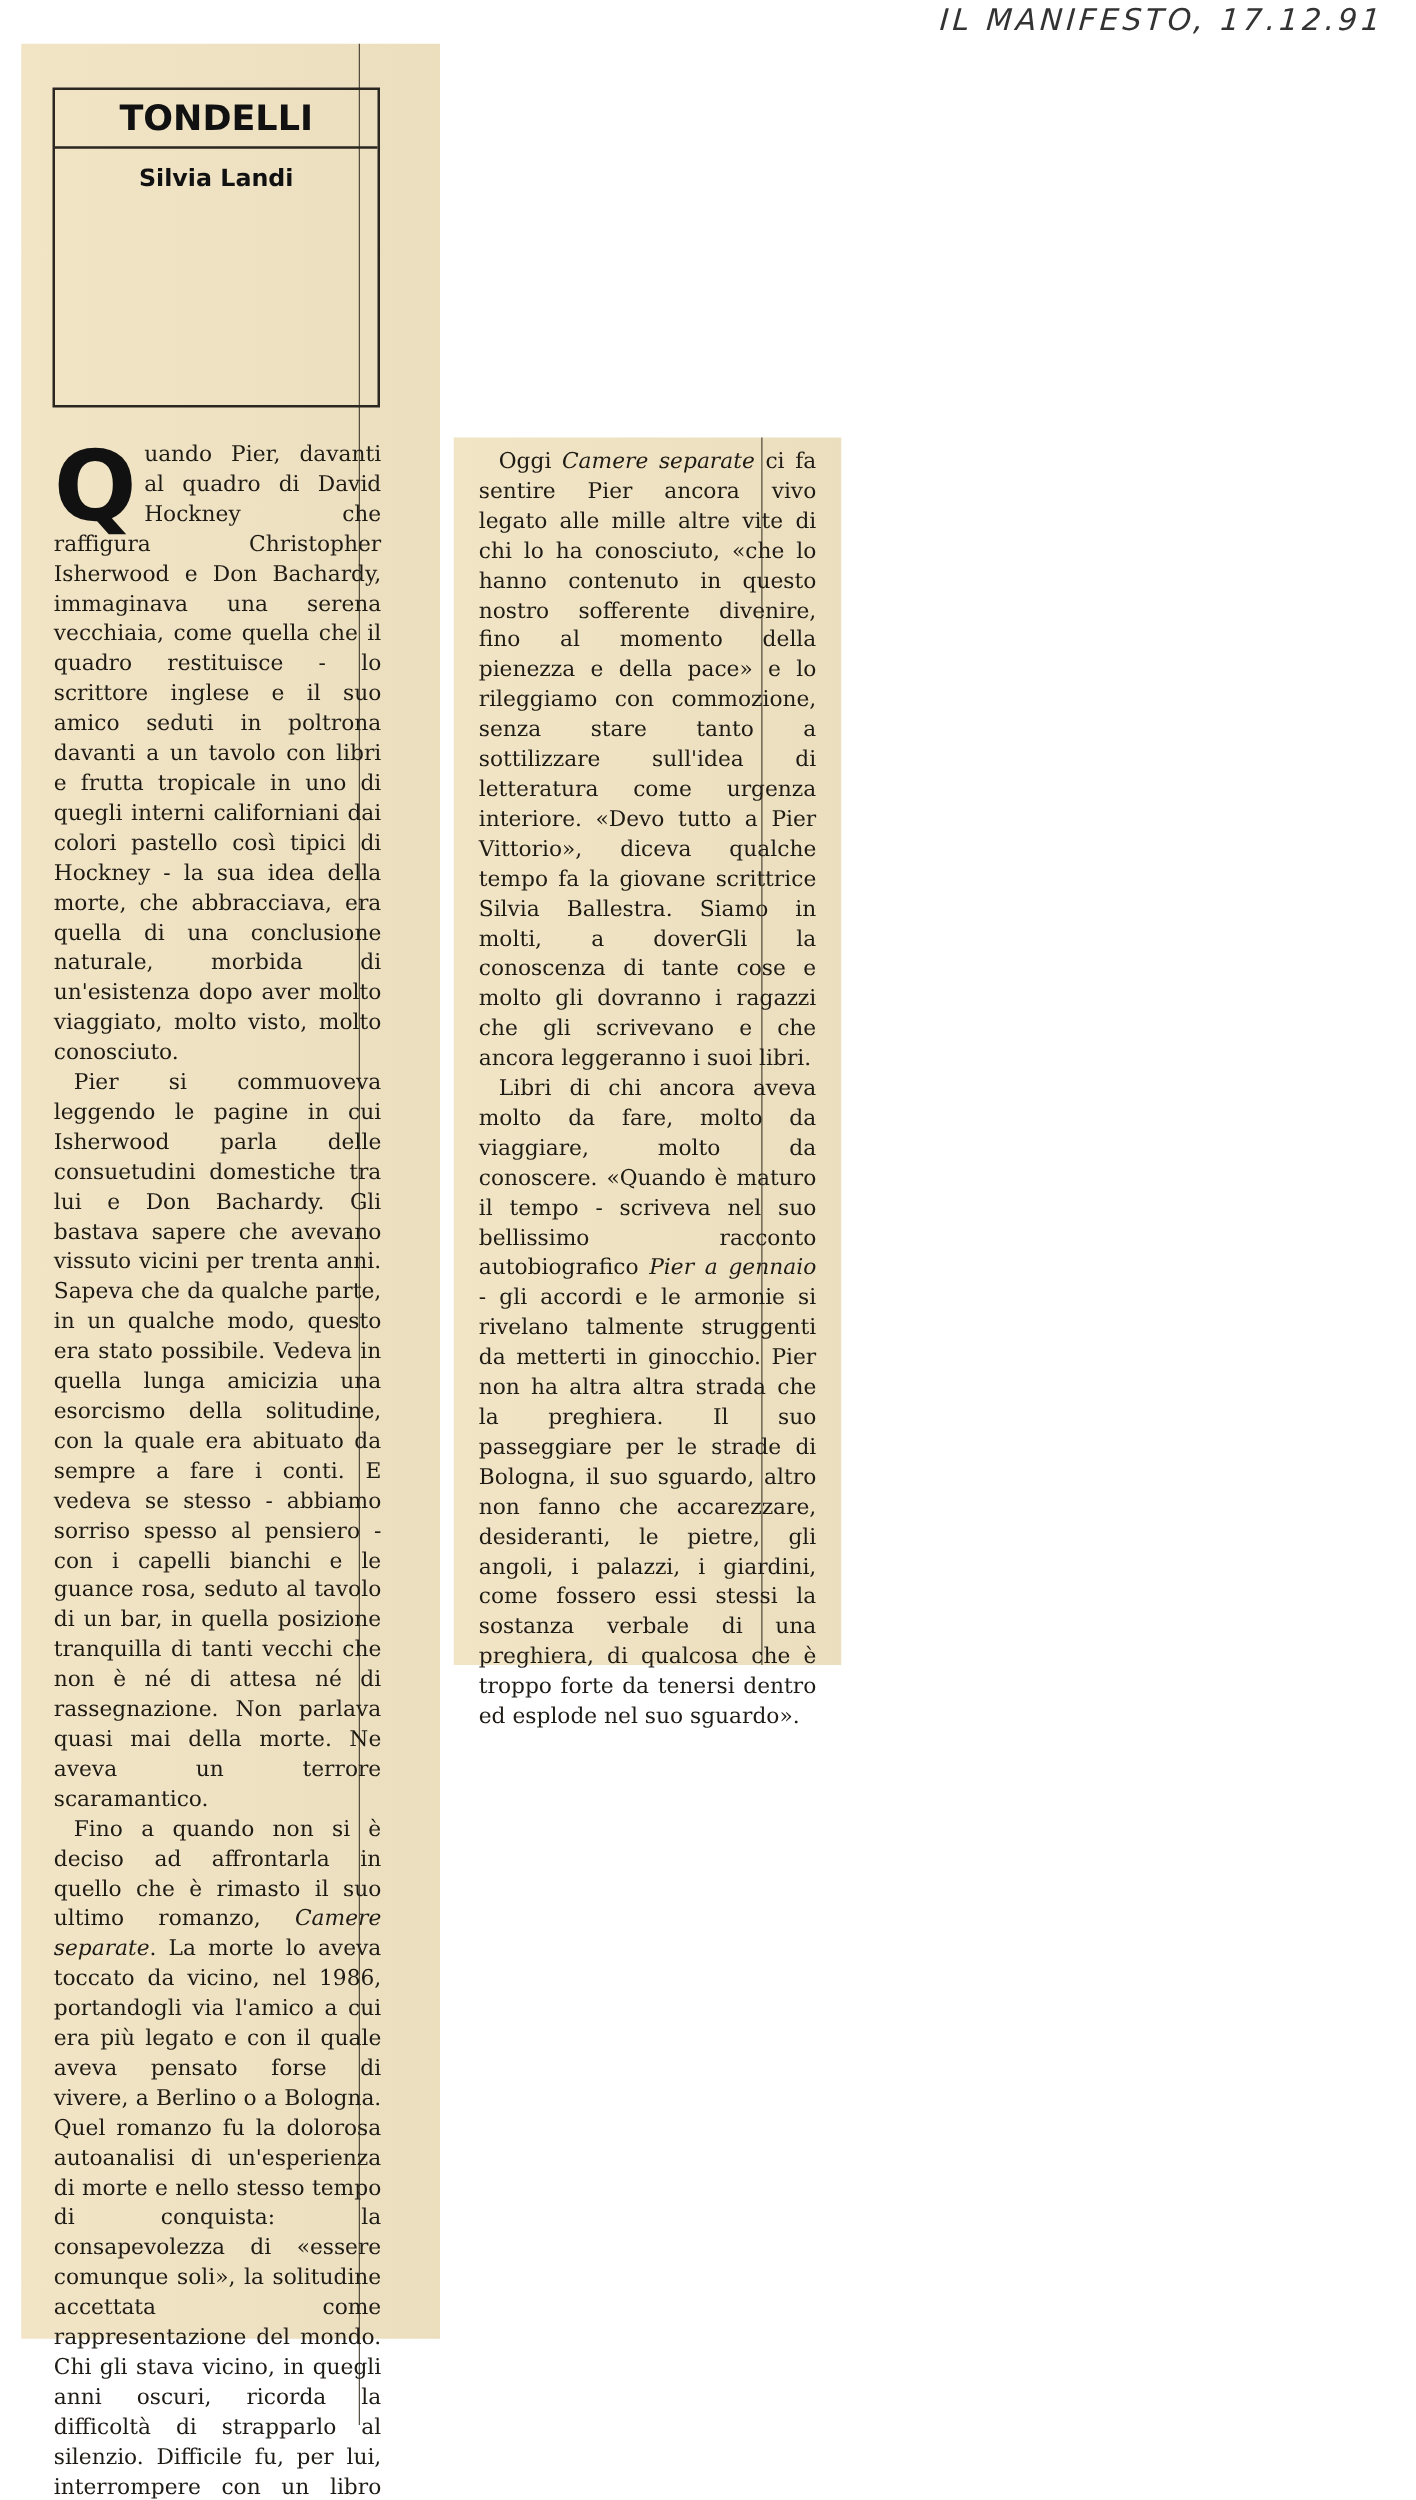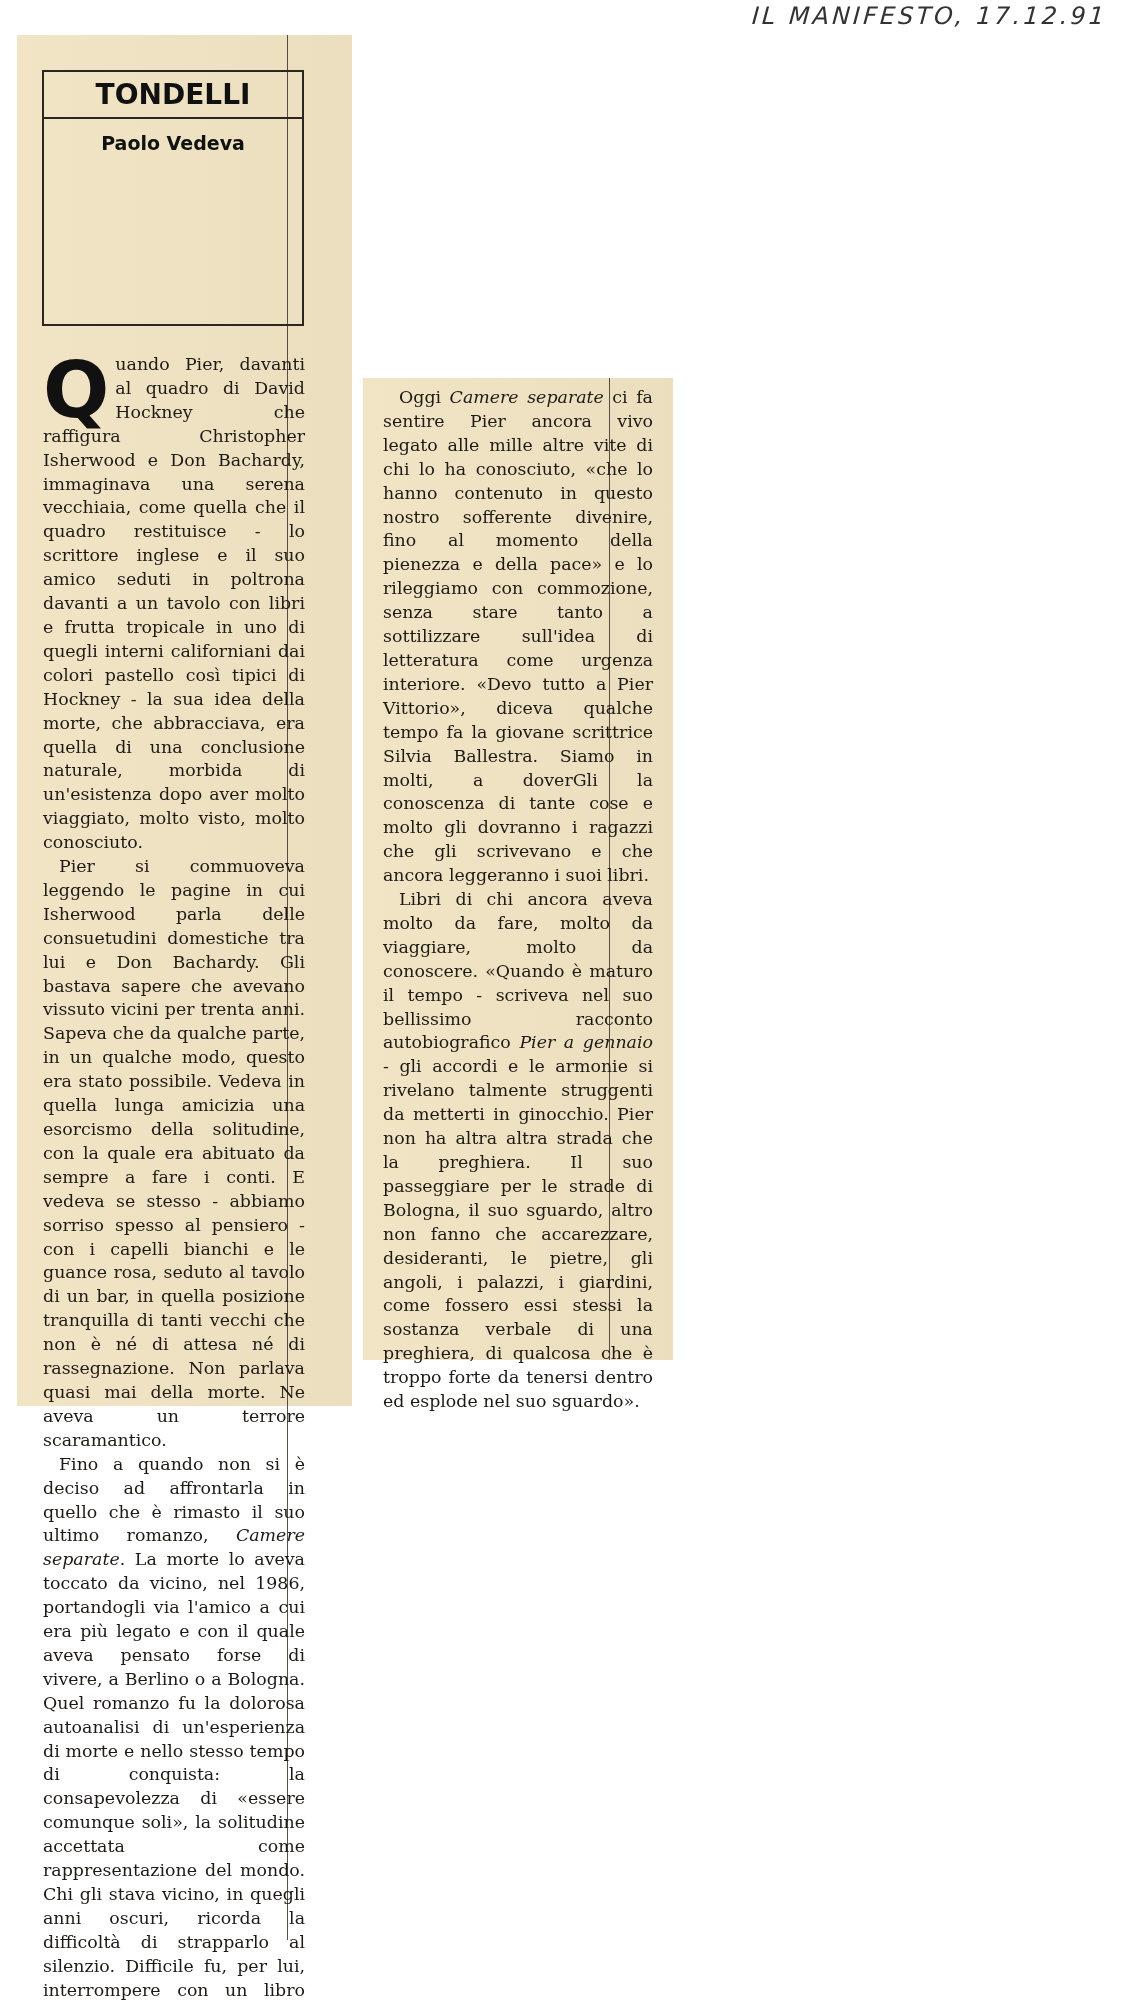--- a/index.html
+++ b/index.html
@@ -7,22 +7,22 @@
     .handwritten {
       position:absolute; top:2px; left:752px;
       font-family:"DejaVu Sans", sans-serif; font-size:24px; letter-spacing:3px;
       color:#333; font-style:italic; transform:skewX(-4deg);
     }
     .clip {
       position:absolute; background:#f0e3c2;
       background-image: linear-gradient(90deg, rgba(255,255,255,0.06), rgba(0,0,0,0.02));
       box-sizing:border-box;
     }
-    .clip1 { left:17px; top:35px; width:335px; height:1371px; }
-    .clip2 { left:363px; top:350px; width:310px; height:982px;margin-top:28px; }
+    .clip1 { left:17px; top:35px; width:335px; height:1836px; }
+    .clip2 { left:363px; top:350px; width:310px; height:982px; }
     .fold { position:absolute; width:1px; background:#3a3226; opacity:0.85; }
     .clip1 .fold { left:270px; top:0; height:1905px; }
     .clip2 .fold { left:246px; top:0; height:982px; }
     .headbox {
       position:absolute; left:25px; top:35px; width:262px; height:256px;
       border:2px solid #2a2620; box-sizing:border-box;
     }
     .kicker {
       height:45px; border-bottom:2px solid #2a2620;
       font-family:"DejaVu Sans", sans-serif; font-weight:bold; font-size:28px;
@@ -53,21 +53,21 @@
   </style>
 </head>
 <body>
 
 <div class="handwritten">IL MANIFESTO,   17.12.91</div>
 
 <div class="clip clip1">
   <div class="fold"></div>
   <div class="headbox">
     <div class="kicker">TONDELLI</div>
-    <div class="byline">Paolo Vedeva</div>
+    <div class="byline">Silvia Landi</div>
   </div>
   <div class="body-text">
     <p class="first"><span class="dropcap">Q</span><span>uando Pier, davanti al quadro di David Hockney che raffigura Christopher Isherwood e Don Bachardy, immaginava una serena vecchiaia, come quella che il quadro restituisce - lo scrittore inglese e il suo amico seduti in poltrona davanti a un tavolo con libri e frutta tropicale in uno di quegli interni californiani dai colori pastello così tipici di Hockney - la sua idea della morte, che abbracciava, era quella di una conclusione naturale, morbida di un'esistenza dopo aver molto viaggiato, molto visto, molto conosciuto.</span></p>
     <p>Pier si commuoveva leggendo le pagine in cui Isherwood parla delle consuetudini domestiche tra lui e Don Bachardy. Gli bastava sapere che avevano vissuto vicini per trenta anni. Sapeva che da qualche parte, in un qualche modo, questo era stato possibile. Vedeva in quella lunga amicizia una esorcismo della solitudine, con la quale era abituato da sempre a fare i conti. E vedeva se stesso - abbiamo sorriso spesso al pensiero - con i capelli bianchi e le guance rosa, seduto al tavolo di un bar, in quella posizione tranquilla di tanti vecchi che non è né di attesa né di rassegnazione. Non parlava quasi mai della morte. Ne aveva un terrore scaramantico.</p>
     <p><span>Fino a quando non si è deciso ad affrontarla in quello che è rimasto il suo ultimo romanzo, </span><span class="it">Camere separate</span><span>. La morte lo aveva toccato da vicino, nel 1986, portandogli via l'amico a cui era più legato e con il quale aveva pensato forse di vivere, a Berlino o a Bologna. Quel romanzo fu la dolorosa autoanalisi di un'esperienza di morte e nello stesso tempo di conquista: la consapevolezza di «essere comunque soli», la solitudine accettata come rappresentazione del mondo. Chi gli stava vicino, in quegli anni oscuri, ricorda la difficoltà di strapparlo al silenzio. Difficile fu, per lui, interrompere con un libro che fu accolto da pareri discordi. Chi ci vide una «conversione», chi l'abdicazione a una nuova specie di intimismo. A noi diceva semplicemente: «dovevo scriverlo».</span></p>
   </div>
 </div>
 
 <div class="clip clip2">
   <div class="fold"></div>

